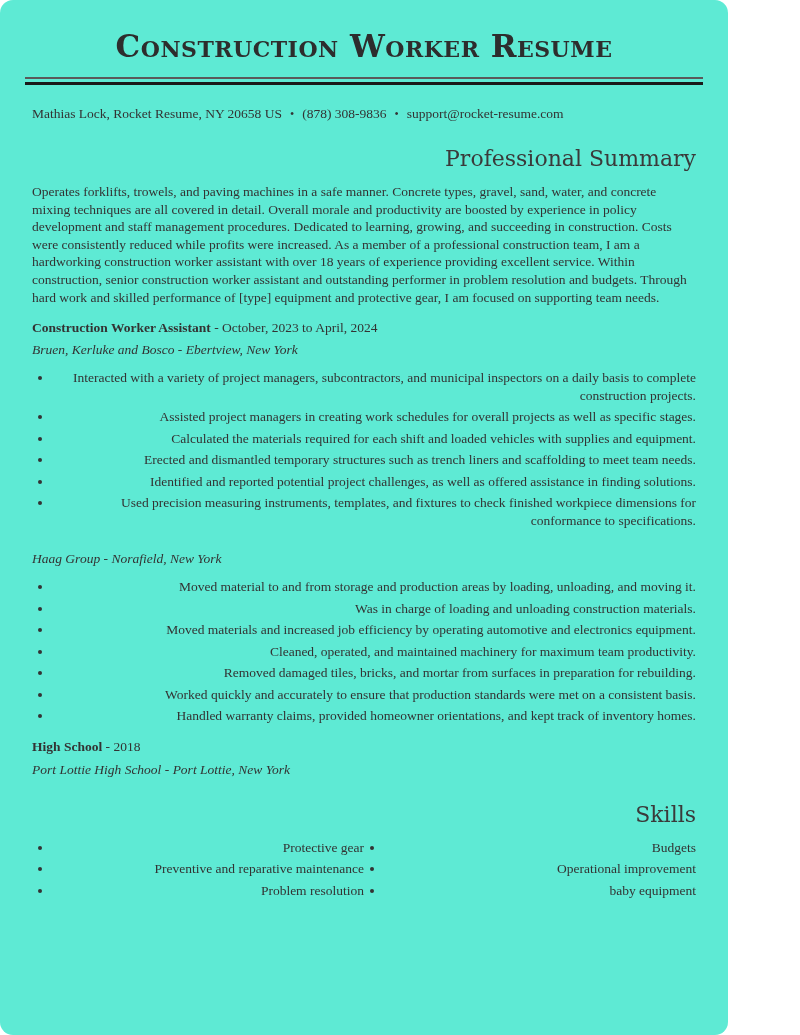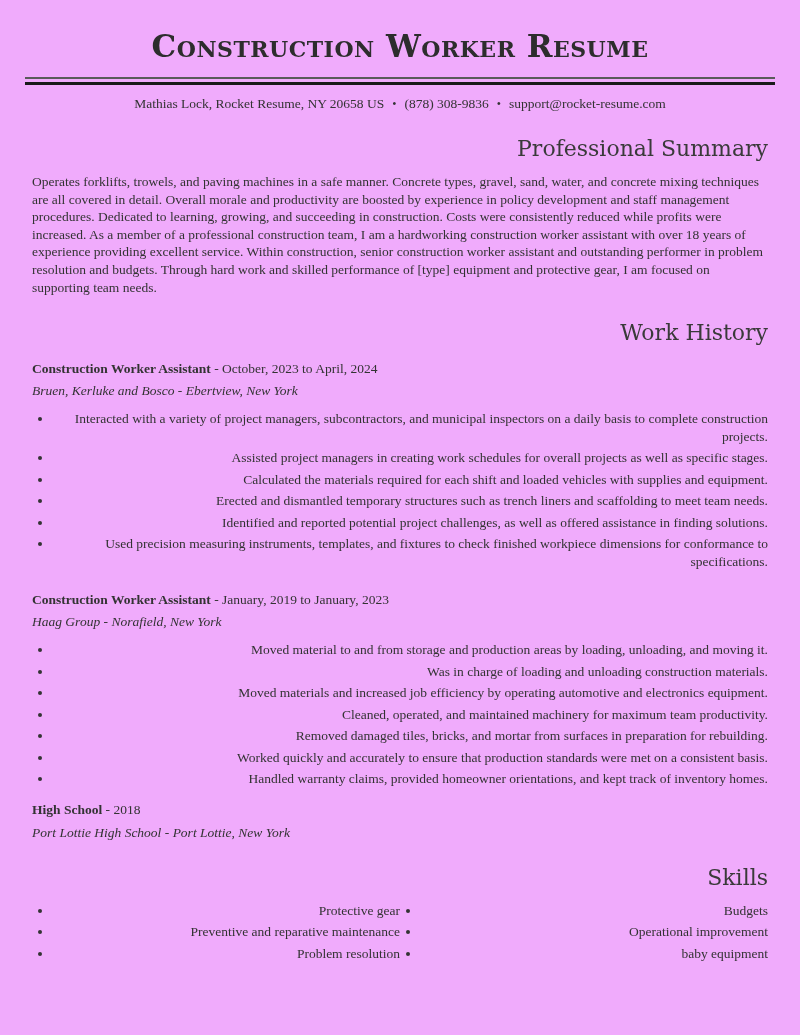--- a/index.html
+++ b/index.html
@@ -1,46 +1,46 @@
 <!DOCTYPE html>
 <html><head>
 <meta charset="utf-8">
 <style>
   html, body { margin: 0; padding: 0; background: #ffffff; }
   .page {
     position: relative;
-    width: 800px;
+    width: 728px;
     height: 1035px;
     box-sizing: border-box;
     padding: 27px 32px 40px 32px;
-    background: #f0abfc;
+    background: #5eead4;
     font-family: "Liberation Serif", serif;
     color: #333333;
     overflow: hidden;
+    border-radius: 13px;
   }
   h1.res-title {
     margin: 0;
     font-family: "DejaVu Serif", serif;
     font-variant: small-caps;
     font-weight: 700;
     font-size: 31px;
     line-height: 38px;
     letter-spacing: 0.5px;
     text-align: center;
     color: #2d2d2d;
   }
   .title-rule {
     margin: 12px -7px 0 -7px;
     height: 3px;
     border-top: 2px solid #5a5a5a;
     border-bottom: 3px solid #1a1a1a;
   }
   .contact {
-    margin-top: 11px;
-    text-align: center;
+    margin-top: 21px;
     font-size: 13.5px;
     color: #333333;
     white-space: nowrap;
   }
   .contact .sep { display: inline-block; margin: 0 8px; font-size: 12px; color: #333; }
   h2.section-heading {
     margin: 23px 0 0 0;
     font-family: "DejaVu Serif", serif;
     font-weight: 400;
     font-size: 22px;
@@ -88,21 +88,20 @@
 
   <div class="title-rule"></div>
 
   <div class="contact">
     <span>Mathias Lock, Rocket Resume, NY 20658 US</span><span class="sep">•</span><span>(878) 308-9836</span><span class="sep">•</span><span>support@rocket-resume.com</span>
   </div>
 
   <h2 class="section-heading">Professional Summary</h2>
   <p class="summary-text">Operates forklifts, trowels, and paving machines in a safe manner. Concrete types, gravel, sand, water, and concrete mixing techniques are all covered in detail. Overall morale and productivity are boosted by experience in policy development and staff management procedures. Dedicated to learning, growing, and succeeding in construction. Costs were consistently reduced while profits were increased. As a member of a professional construction team, I am a hardworking construction worker assistant with over 18 years of experience providing excellent service. Within construction, senior construction worker assistant and outstanding performer in problem resolution and budgets. Through hard work and skilled performance of [type] equipment and protective gear, I am focused on supporting team needs.</p>
 
-  <h2 class="section-heading">Work History</h2>
 
   <div class="job">
     <div class="line">
       <span class="b">Construction Worker Assistant</span>
       <span>-</span>
       <span>October, 2023 to April, 2024</span>
     </div>
     <div class="line second">
       <span class="bi">Bruen, Kerluke and Bosco</span>
       <span class="i">-</span>
@@ -112,25 +111,20 @@
       <li>Interacted with a variety of project managers, subcontractors, and municipal inspectors on a daily basis to complete construction projects.</li>
       <li>Assisted project managers in creating work schedules for overall projects as well as specific stages.</li>
       <li>Calculated the materials required for each shift and loaded vehicles with supplies and equipment.</li>
       <li>Erected and dismantled temporary structures such as trench liners and scaffolding to meet team needs.</li>
       <li>Identified and reported potential project challenges, as well as offered assistance in finding solutions.</li>
       <li>Used precision measuring instruments, templates, and fixtures to check finished workpiece dimensions for conformance to specifications.</li>
     </ul>
   </div>
 
   <div class="job">
-    <div class="line">
-      <span class="b">Construction Worker Assistant</span>
-      <span>-</span>
-      <span>January, 2019 to January, 2023</span>
-    </div>
     <div class="line second">
       <span class="bi">Haag Group</span>
       <span class="i">-</span>
       <span class="i">Norafield, New York</span>
     </div>
     <ul class="bullets">
       <li>Moved material to and from storage and production areas by loading, unloading, and moving it.</li>
       <li>Was in charge of loading and unloading construction materials.</li>
       <li>Moved materials and increased job efficiency by operating automotive and electronics equipment.</li>
       <li>Cleaned, operated, and maintained machinery for maximum team productivity.</li>

